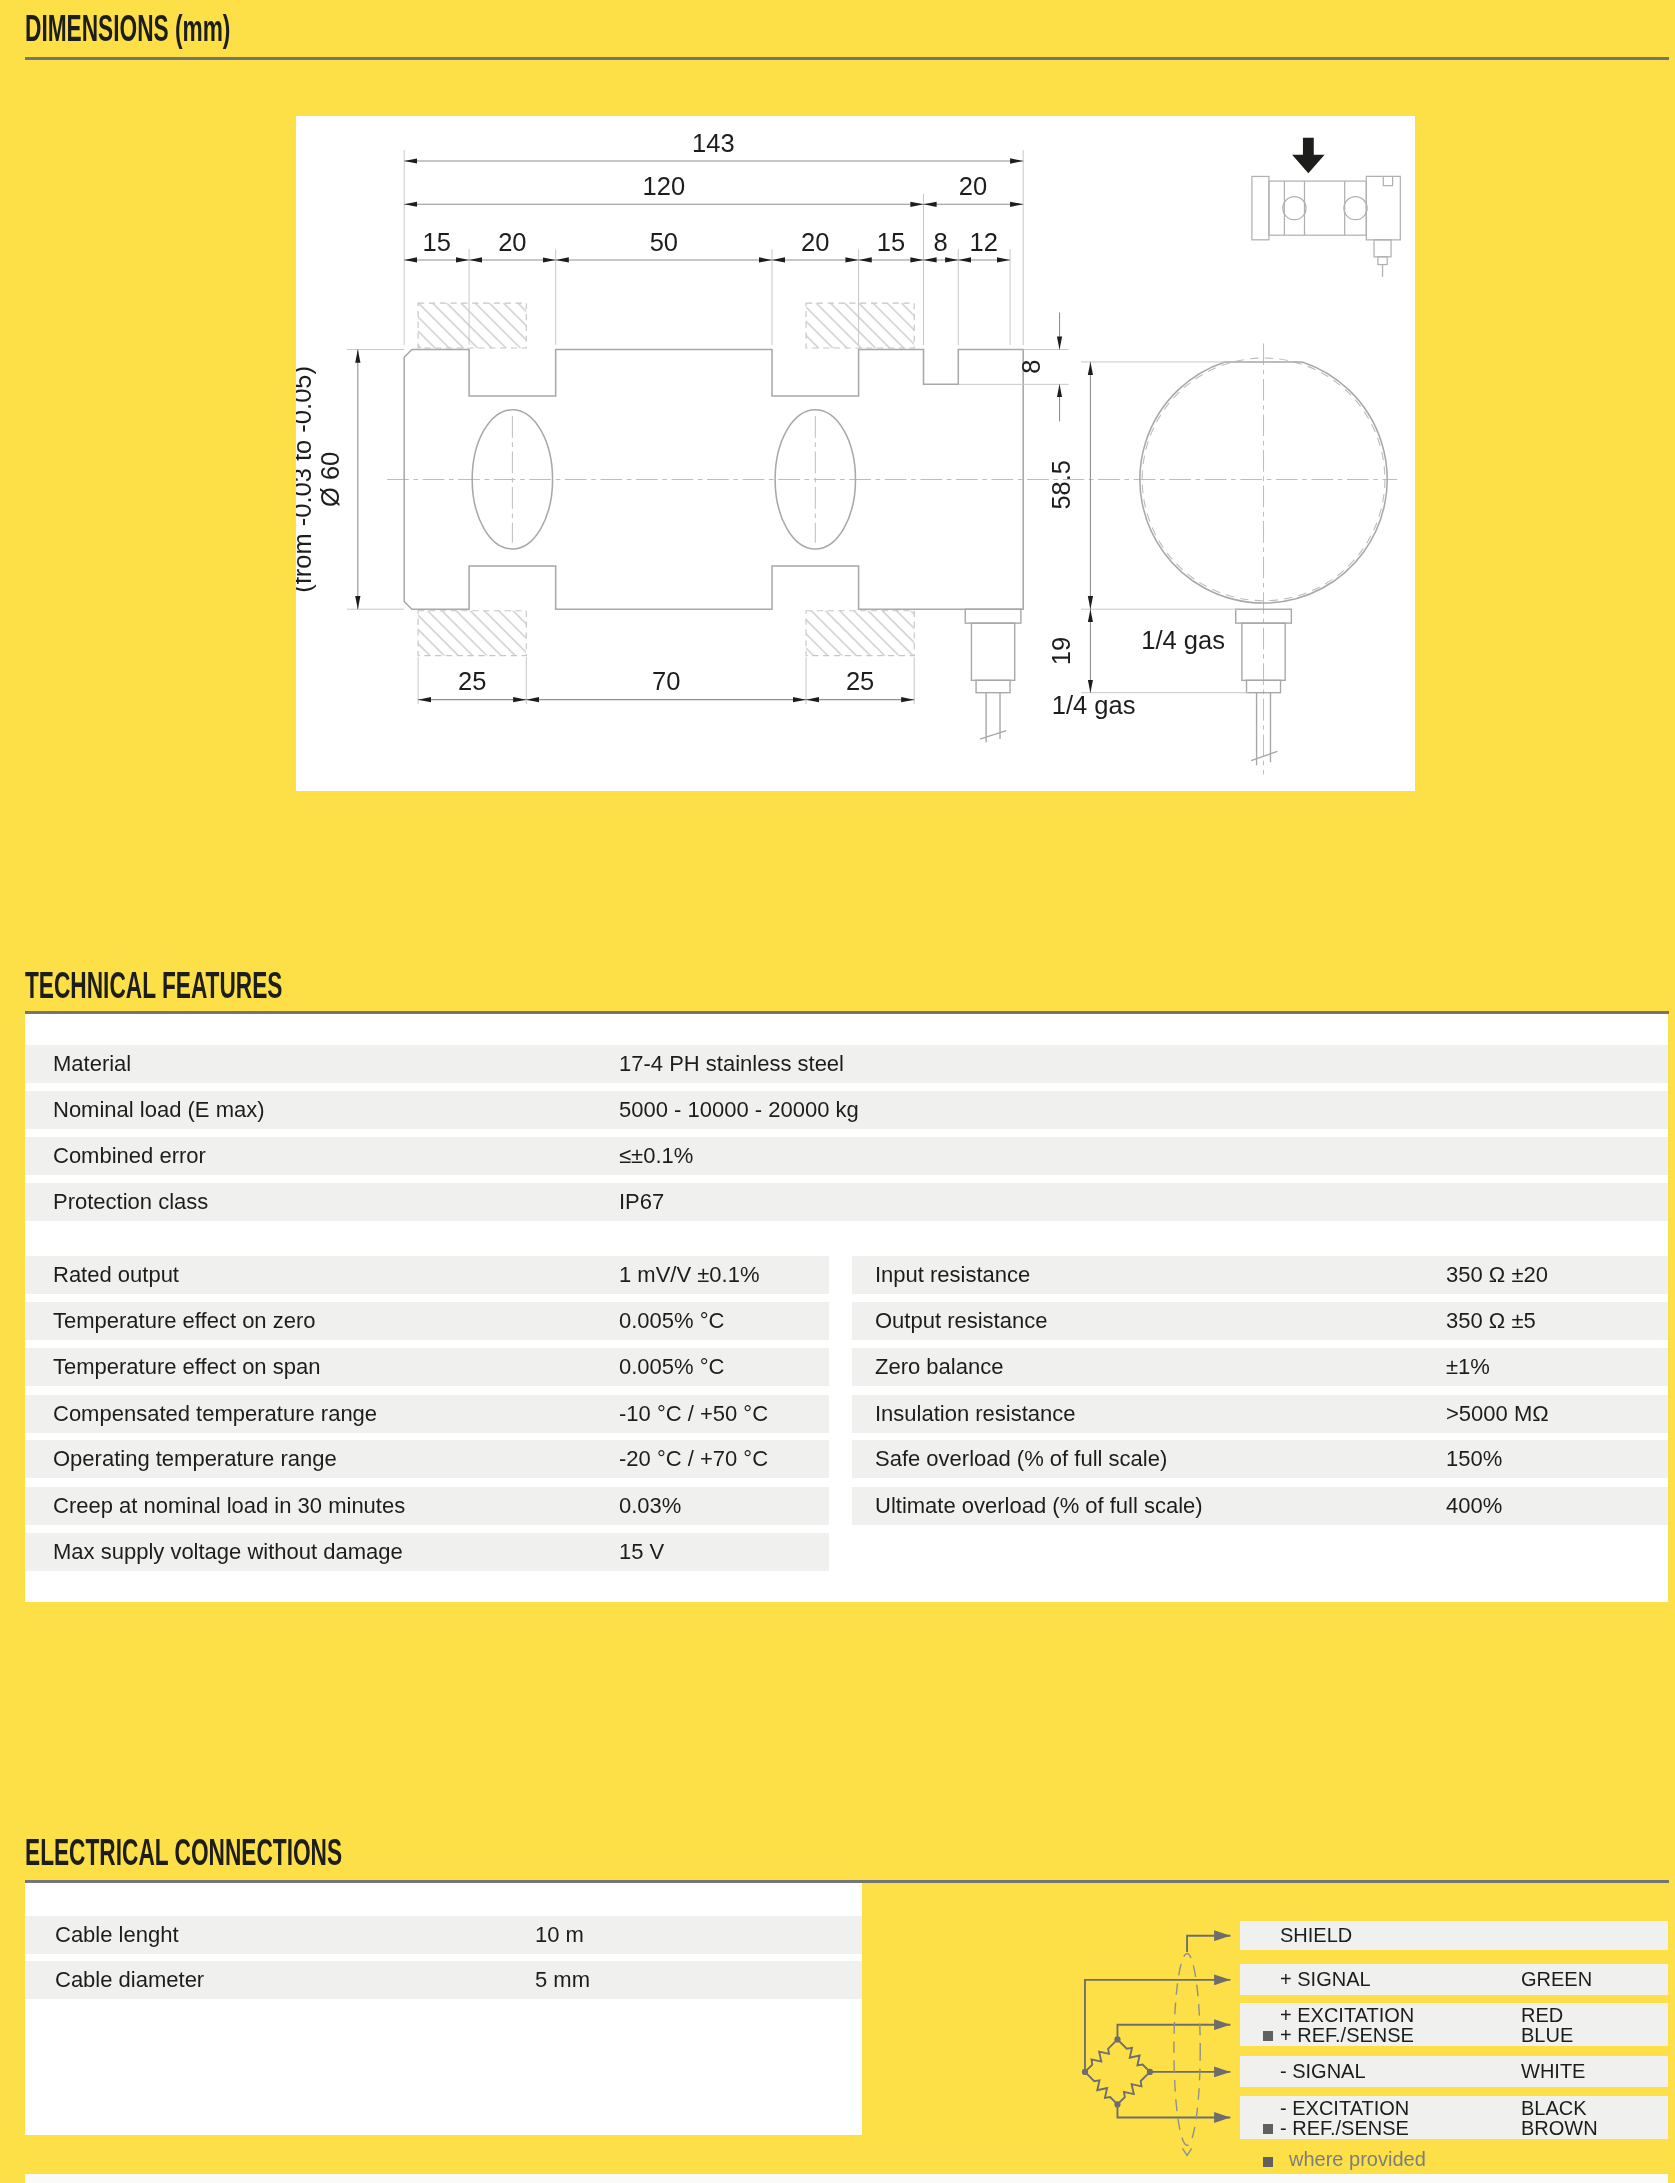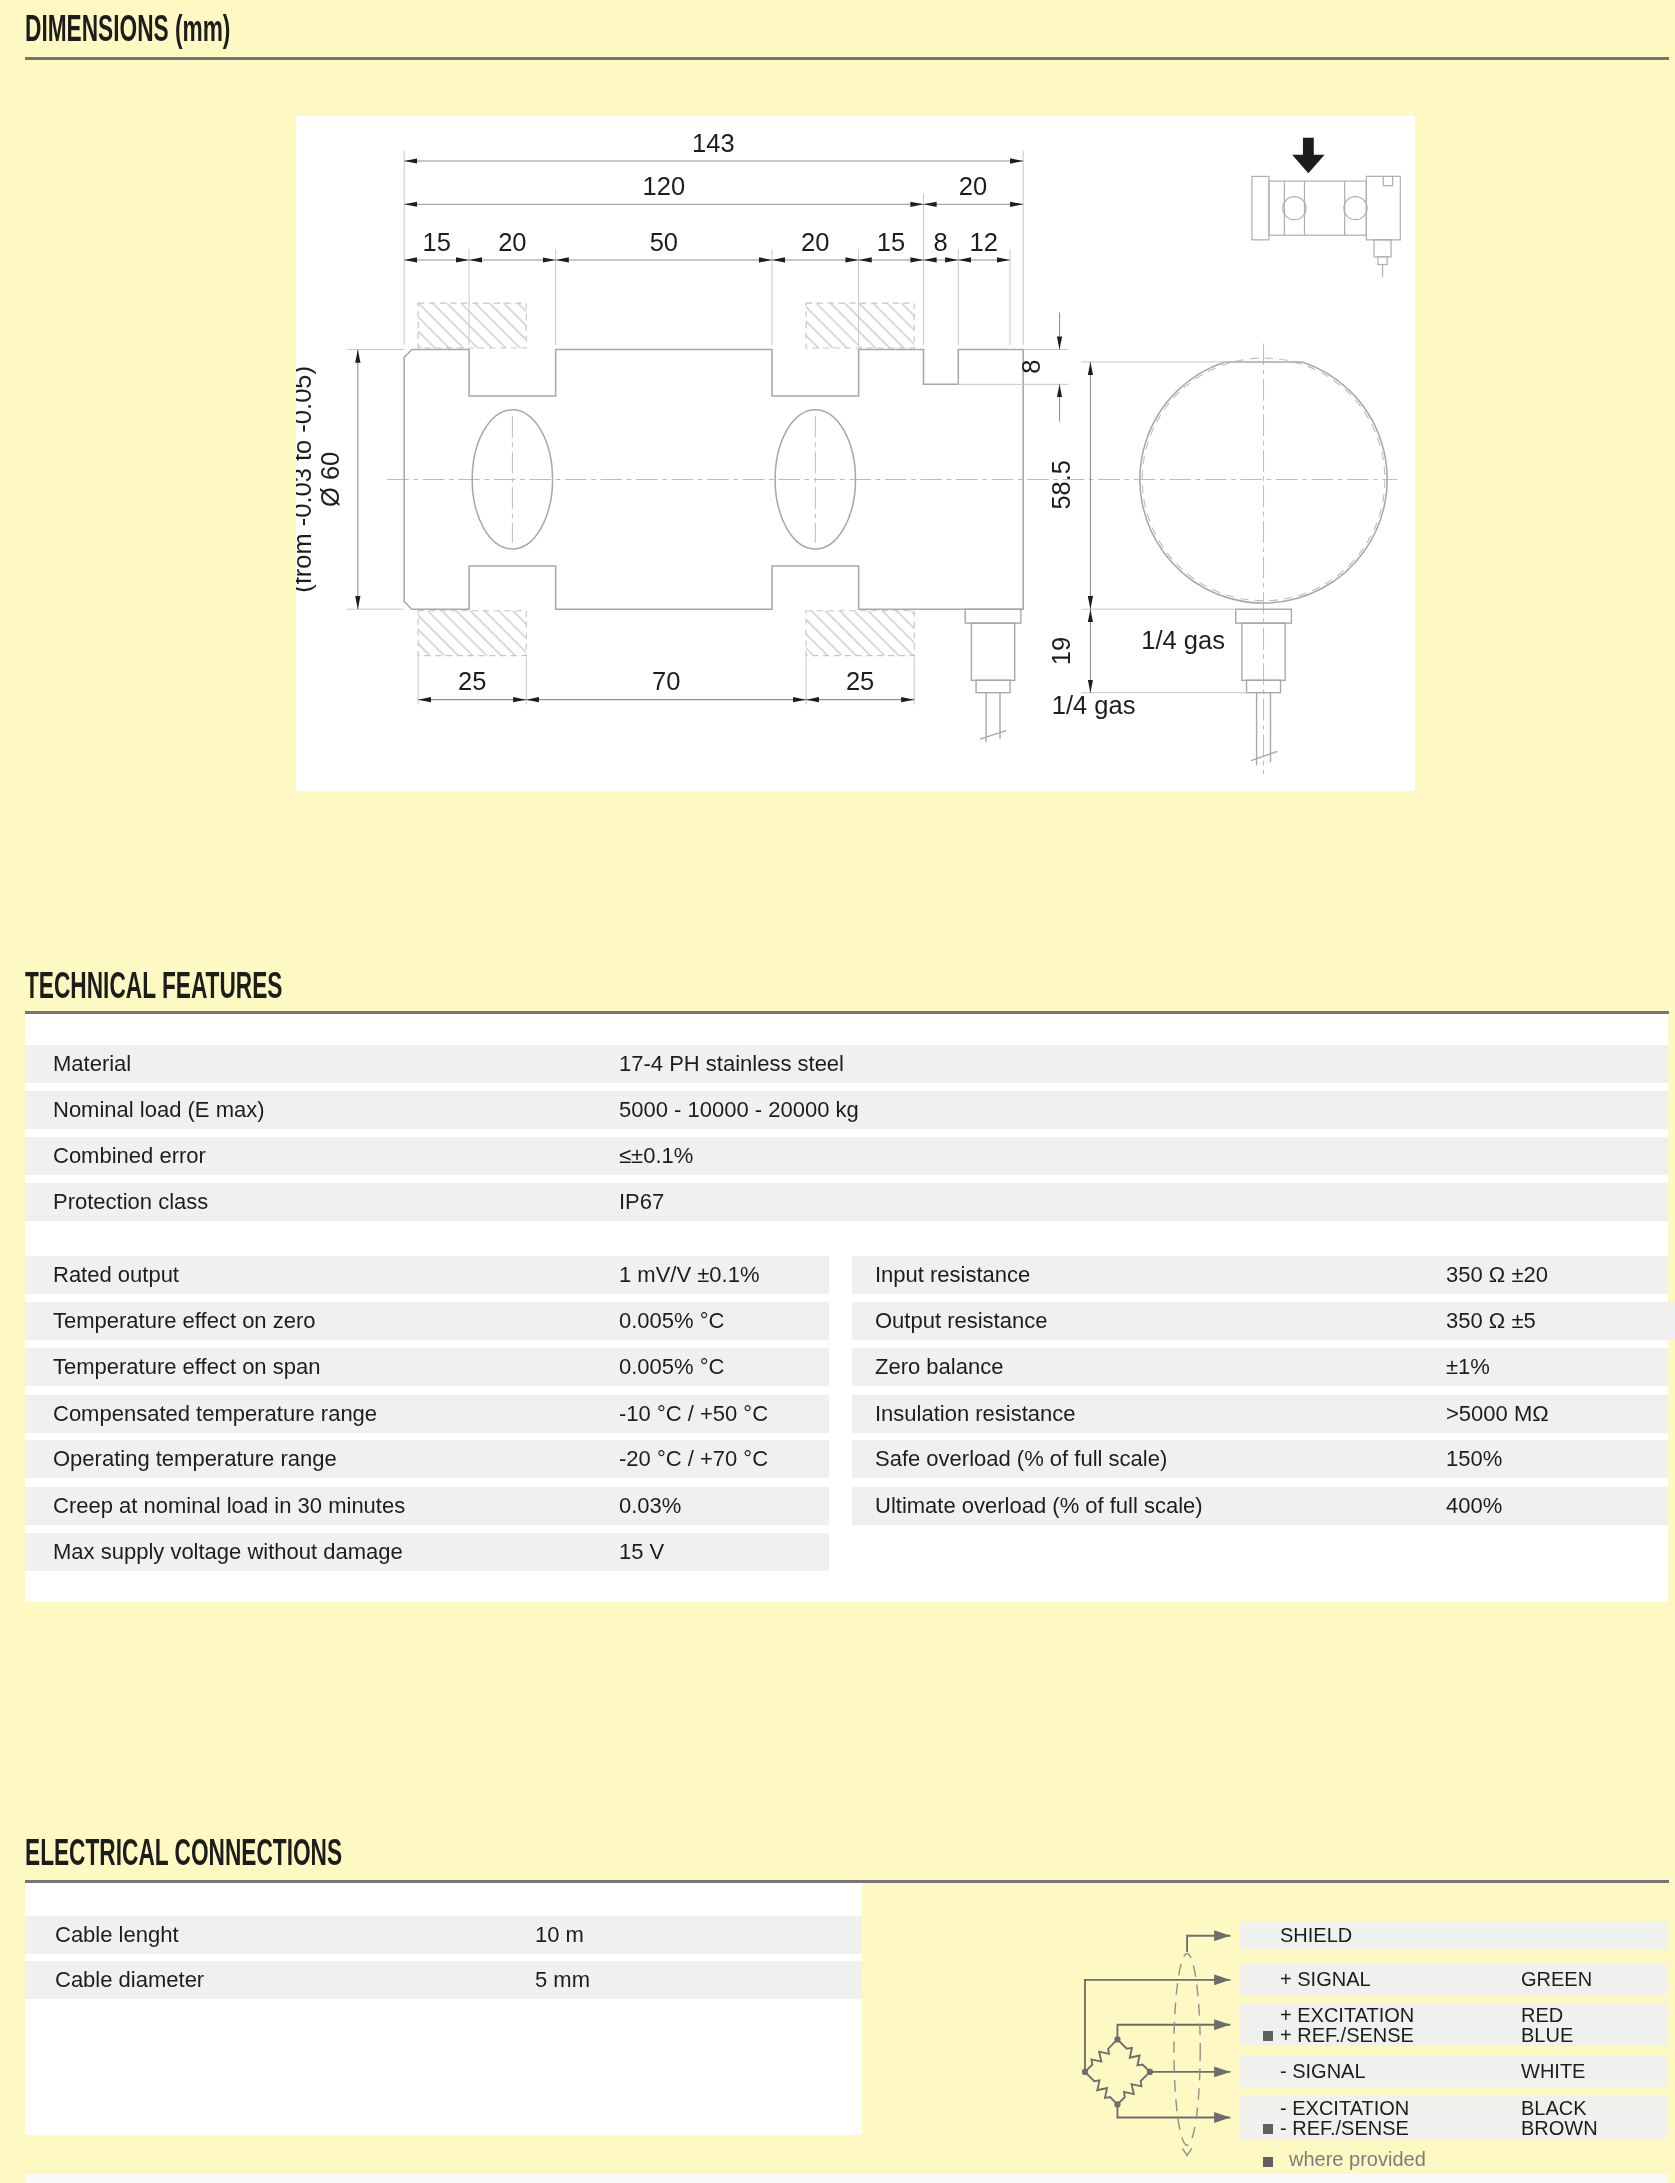--- a/index.html
+++ b/index.html
@@ -1,17 +1,17 @@
 <!DOCTYPE html>
 <html style="font-size:12.4px"><head>
 <meta charset="utf-8">
 <style>
   html,body{margin:0;padding:0;}
   body{background:#f6f6f4;font-family:"Liberation Sans",sans-serif;color:#1d1d1b;}
-  #page{position:relative;width:1675px;height:2183px;background:#fef9c3;overflow:hidden;}
+  #page{position:relative;width:1675px;height:2183px;background:#fde047;overflow:hidden;}
 
   .sec-title{position:absolute;left:25px;font-size:36px;font-weight:700;white-space:nowrap;
              transform:scaleX(.63);transform-origin:left center;letter-spacing:0;color:#1d1d1b;}
   .rule{position:absolute;left:25px;width:1644px;height:3.1px;background:#757575;}
   .card{position:absolute;background:#ffffff;}
 
   .trow{position:absolute;height:38px;line-height:38px;background:#f0f0ee;font-size:22px;}
   .trow span{position:absolute;top:0;white-space:nowrap;}
   .t-lbl{left:28px;}
   .t-val{left:594px;}
@@ -207,21 +207,21 @@
   </div>
   <div class="trow" style="left:25px;top:1533px;width:804px;">
     <span class="t-lbl">Max supply voltage without damage</span>
     <span class="t-val">15 V</span>
   </div>
 
   <div class="trow" style="left:852px;top:1256px;width:816px;text-decoration:underline;">
     <span class="t-lbl" style="left:23px;">Input resistance</span>
     <span class="t-val">350 Ω ±20</span>
   </div>
-  <div class="trow" style="left:852px;top:1302px;width:816px;padding-left:8px;">
+  <div class="trow" style="left:852px;top:1302px;width:816px;">
     <span class="t-lbl" style="left:23px;">Output resistance</span>
     <span class="t-val">350 Ω ±5</span>
   </div>
   <div class="trow" style="left:852px;top:1348px;width:816px;">
     <span class="t-lbl" style="left:23px;">Zero balance</span>
     <span class="t-val">±1%</span>
   </div>
   <div class="trow" style="left:852px;top:1395px;width:816px;">
     <span class="t-lbl" style="left:23px;">Insulation resistance</span>
     <span class="t-val">&gt;5000 MΩ</span>

